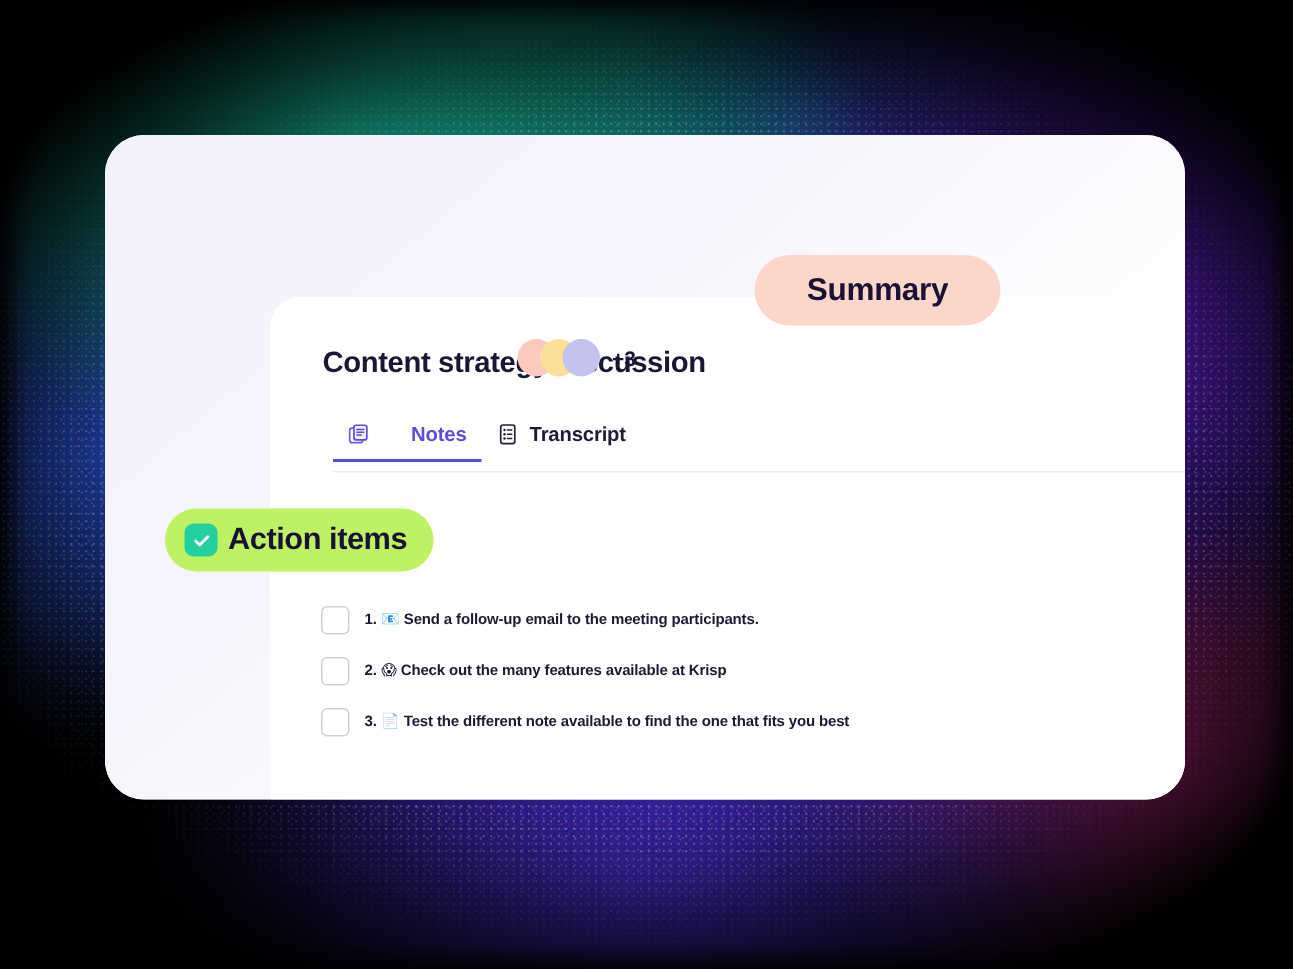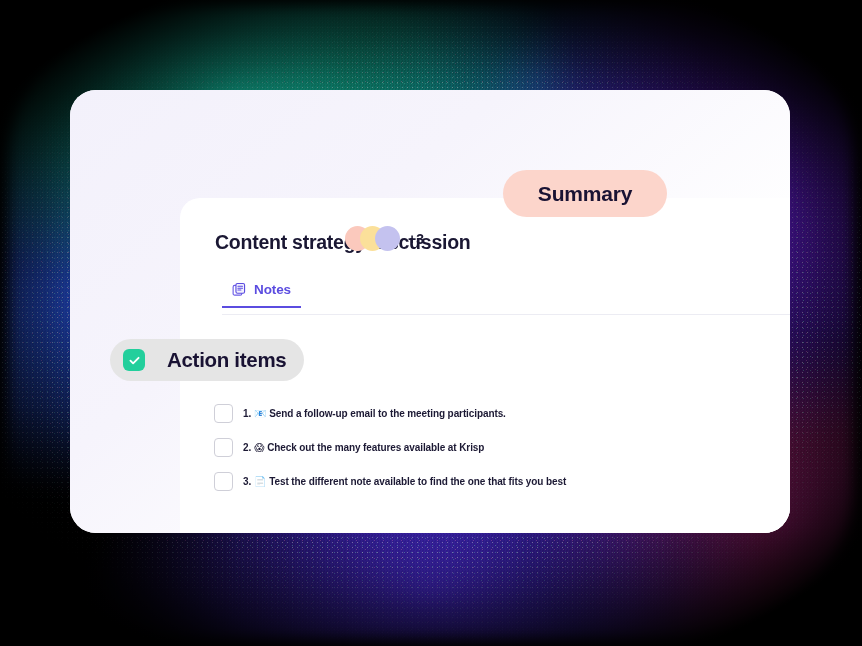--- a/index.html
+++ b/index.html
@@ -195,21 +195,21 @@
     gap: 7px;
     padding: 0 10px 9px 10px;
     cursor: pointer;
   }
   .tab .tab-label {
     font-size: 13.5px;
     font-weight: bold;
     letter-spacing: -0.1px;
   }
   .tab.active { border-bottom: 2.5px solid #5b4ce0; }
-  .tab.active .tab-label { color: #5b4ce0; }
+  .tab.active .tab-label { color: #5b4ce0; margin-left: 20px; }
   .tab.inactive .tab-label { color: #1f1b36; }
   .tab-icon { display: flex; align-items: center; }
 
   
   #tab-rule {
     position: absolute;
     left: 222px;
     top: 314px;
     width: 568px;
     height: 1px;
@@ -217,25 +217,25 @@
     z-index: 4;
   }
 
   
   #action-badge {
     position: absolute;
     left: 110px;
     top: 339px;
     height: 42px;
     padding: 0 18px 0 13px;
-    background: #e5e5e5;
+    background: #bef264;
     border-radius: 21px;
     display: flex;
     align-items: center;
-    gap: 22px;
+    gap: 7px;
     z-index: 8;
   }
   #action-check {
     width: 22px;
     height: 22px;
     border-radius: 6px;
     background: #23cf9c;
     display: flex;
     align-items: center;
     justify-content: center;
@@ -318,20 +318,32 @@
       <span class="tab-icon">
         <svg width="15" height="15" viewBox="0 0 16 16" fill="none">
           <rect x="1.2" y="3.6" width="9.2" height="10.4" rx="1.6" stroke="#6b5ce7" stroke-width="1.2" fill="#ffffff"></rect>
           <rect x="4.2" y="1.6" width="9.2" height="10.4" rx="1.6" stroke="#5b4ce0" stroke-width="1.2" fill="#f2f0fe"></rect>
           <path d="M6.3 4.6h4.9M6.3 6.6h4.9M6.3 8.6h3.2" stroke="#5b4ce0" stroke-width="1.1" stroke-linecap="round"></path>
         </svg>
       </span>
       <span class="tab-label">Notes</span>
     </div>
 
+    <div class="tab inactive">
+      <span class="tab-icon">
+        <svg width="15" height="15" viewBox="0 0 16 16" fill="none">
+          <rect x="3" y="1.4" width="10" height="13.2" rx="1.7" stroke="#25213d" stroke-width="1.2" fill="#ffffff"></rect>
+          <circle cx="5.7" cy="5" r="0.85" fill="#25213d"></circle>
+          <circle cx="5.7" cy="8" r="0.85" fill="#25213d"></circle>
+          <circle cx="5.7" cy="11" r="0.85" fill="#25213d"></circle>
+          <path d="M7.8 5h3M7.8 8h3M7.8 11h3" stroke="#25213d" stroke-width="1.1" stroke-linecap="round"></path>
+        </svg>
+      </span>
+      <span class="tab-label">Transcript</span>
+    </div>
 
   </div>
 
   <div id="action-badge">
     <span id="action-check">
       <svg width="13" height="13" viewBox="0 0 14 14" fill="none">
         <path d="M2.6 7.2l2.9 2.9 5.9-6.0" stroke="#ffffff" stroke-width="2" stroke-linecap="round" stroke-linejoin="round"></path>
       </svg>
     </span>
     <span class="badge-text">Action items</span>

